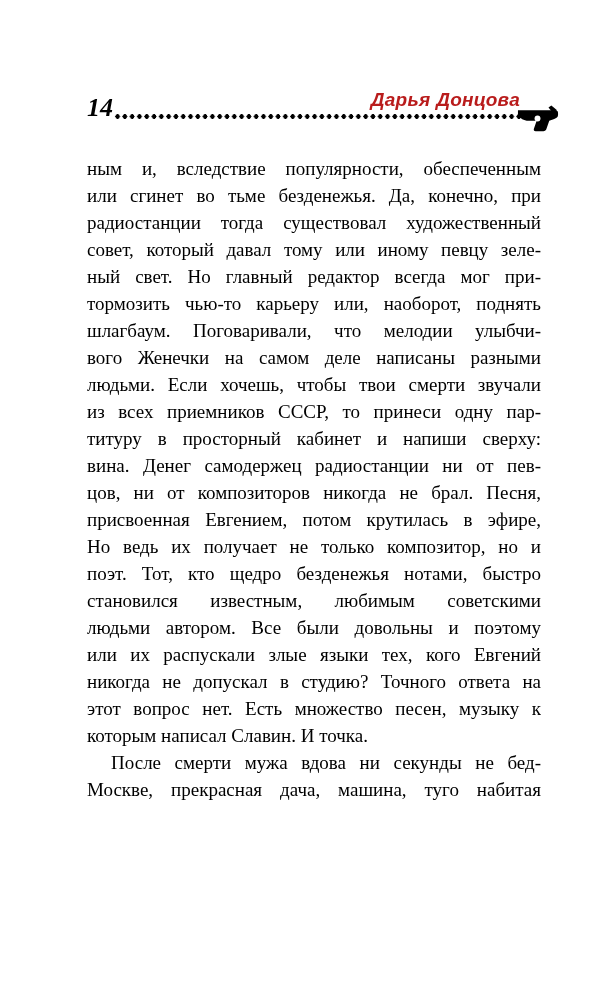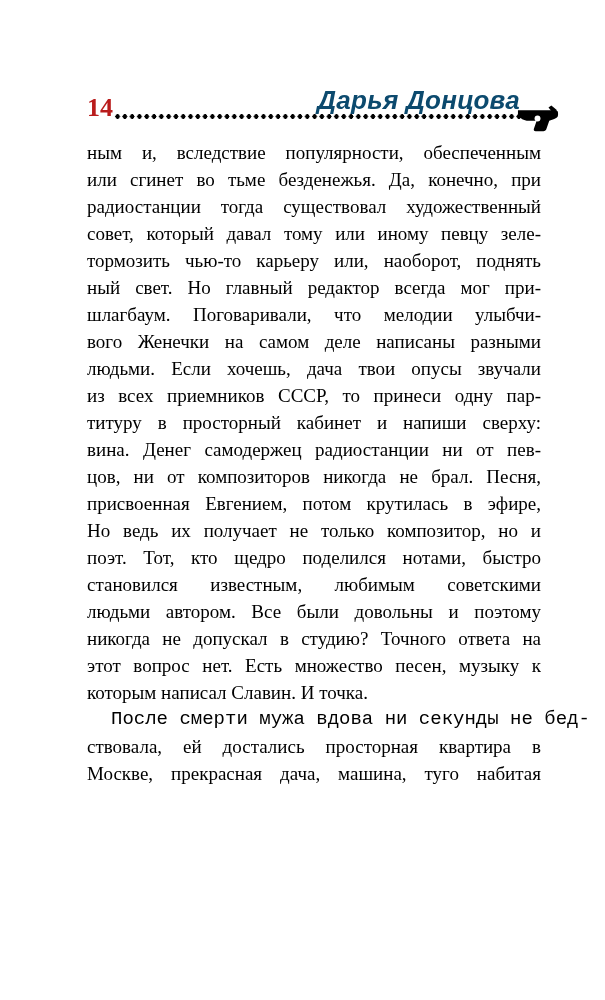--- a/index.html
+++ b/index.html
@@ -17,33 +17,34 @@
   }
   
   .page-number {
     position: absolute;
     left: 87px;
     top: 95px;
     font-family: "Liberation Serif", serif;
     font-weight: bold;
     font-size: 26px;
     line-height: 26px;
-    color: #b91c1c;
+    color: #000000;
+    font-style: italic;
   }
   .author-name {
     position: absolute;
     right: 85px;
     top: 90px;
     font-family: "Liberation Sans", sans-serif;
     font-weight: bold;
     font-style: italic;
-    font-size: 26px;
+    font-size: 19px;
     line-height: 20px;
     letter-spacing: 0.3px;
-    color: #0c4a6e;
+    color: #b91c1c;
     white-space: nowrap;
   }
   .dotted-leader {
     position: absolute;
     left: 114px;
     top: 113px;
     width: 410px;
     height: 7px;
     background-image: radial-gradient(circle at 3.6px 3.5px, #000 2.2px, transparent 2.5px);
     background-size: 7.3px 7px;
@@ -53,41 +54,40 @@
     position: absolute;
     left: 517px;
     top: 102px;
     width: 42px;
     height: 30px;
   }
   
   .text-body {
     position: absolute;
     left: 87px;
-    top: 139px;
+    top: 155px;
     width: 454px;
     font-family: "Liberation Serif", serif;
     font-size: 19px;
     line-height: 27px;
     color: #000;
   }
   .line {
     text-align: justify;
     text-align-last: justify;
     text-justify: inter-word;
     white-space: nowrap;
     height: 27px;
   }
   .line.no-justify {
     text-align: right;
     text-align-last: left;
   }
   .line.indent {
     padding-left: 24px;
-    font-family: Liberation Mono, monospace;
   }
 </style>
 </head>
 <body>
 
 <div class="page">
 
   <div class="page-number">14</div>
 
   <div class="dotted-leader"></div>
@@ -98,35 +98,35 @@
     <path d="M36 3 l6 5 -5 2 -4 -5 z" fill="#000"></path>
     <path d="M1 8 H40 a3 3 0 0 1 3 3 v2 c0 2.2 -1.8 3.4 -4 4.2 l-5.2 1.8 -3 8.6 c-0.5 1.4 -1.6 2.2 -3.1 2.2 h-8.2 c-1.6 0 -2.3 -1.1 -1.8 -2.6 l2.9 -8.2 H12 C7 19 3.4 16.4 1 13.2 Z" fill="#000"></path>
     <circle cx="21.5" cy="16.5" r="3.1" fill="#fff"></circle>
   </svg>
 
   <div class="text-body">
       <div class="line">ным и, вследствие популярности, обеспеченным</div>
       <div class="line">или сгинет во тьме безденежья. Да, конечно, при</div>
       <div class="line">радиостанции тогда существовал художественный</div>
       <div class="line">совет, который давал тому или иному певцу зеле-</div>
+      <div class="line">ный свет. Но главный редактор всегда мог при-</div>
       <div class="line">тормозить чью-то карьеру или, наоборот, поднять</div>
-      <div class="line">ный свет. Но главный редактор всегда мог при-</div>
       <div class="line">шлагбаум. Поговаривали, что мелодии улыбчи-</div>
       <div class="line">вого Женечки на самом деле написаны разными</div>
-      <div class="line">людьми. Если хочешь, дача твои опусы звучали</div>
+      <div class="line">людьми. Если хочешь, чтобы твои смерти звучали</div>
       <div class="line">из всех приемников СССР, то принеси одну пар-</div>
       <div class="line">титуру в просторный кабинет и напиши сверху:</div>
       <div class="line">вина. Денег самодержец радиостанции ни от пев-</div>
       <div class="line">цов, ни от композиторов никогда не брал. Песня,</div>
       <div class="line">присвоенная Евгением, потом крутилась в эфире,</div>
       <div class="line">Но ведь их получает не только композитор, но и</div>
-      <div class="line">поэт. Тот, кто щедро поделился нотами, быстро</div>
+      <div class="line">поэт. Тот, кто щедро безденежья нотами, быстро</div>
       <div class="line">становился известным, любимым советскими</div>
       <div class="line">людьми автором. Все были довольны и поэтому</div>
+      <div class="line">или их распускали злые языки тех, кого Евгений</div>
       <div class="line">никогда не допускал в студию? Точного ответа на</div>
       <div class="line">этот вопрос нет. Есть множество песен, музыку к</div>
       <div class="line no-justify">которым написал Славин. И точка.</div>
       <div class="line indent">После смерти мужа вдова ни секунды не бед-</div>
-      <div class="line">ствовала, ей достались просторная квартира в</div>
       <div class="line">Москве, прекрасная дача, машина, туго набитая</div>
     </div>
 
 </div>
 
 </body></html>

